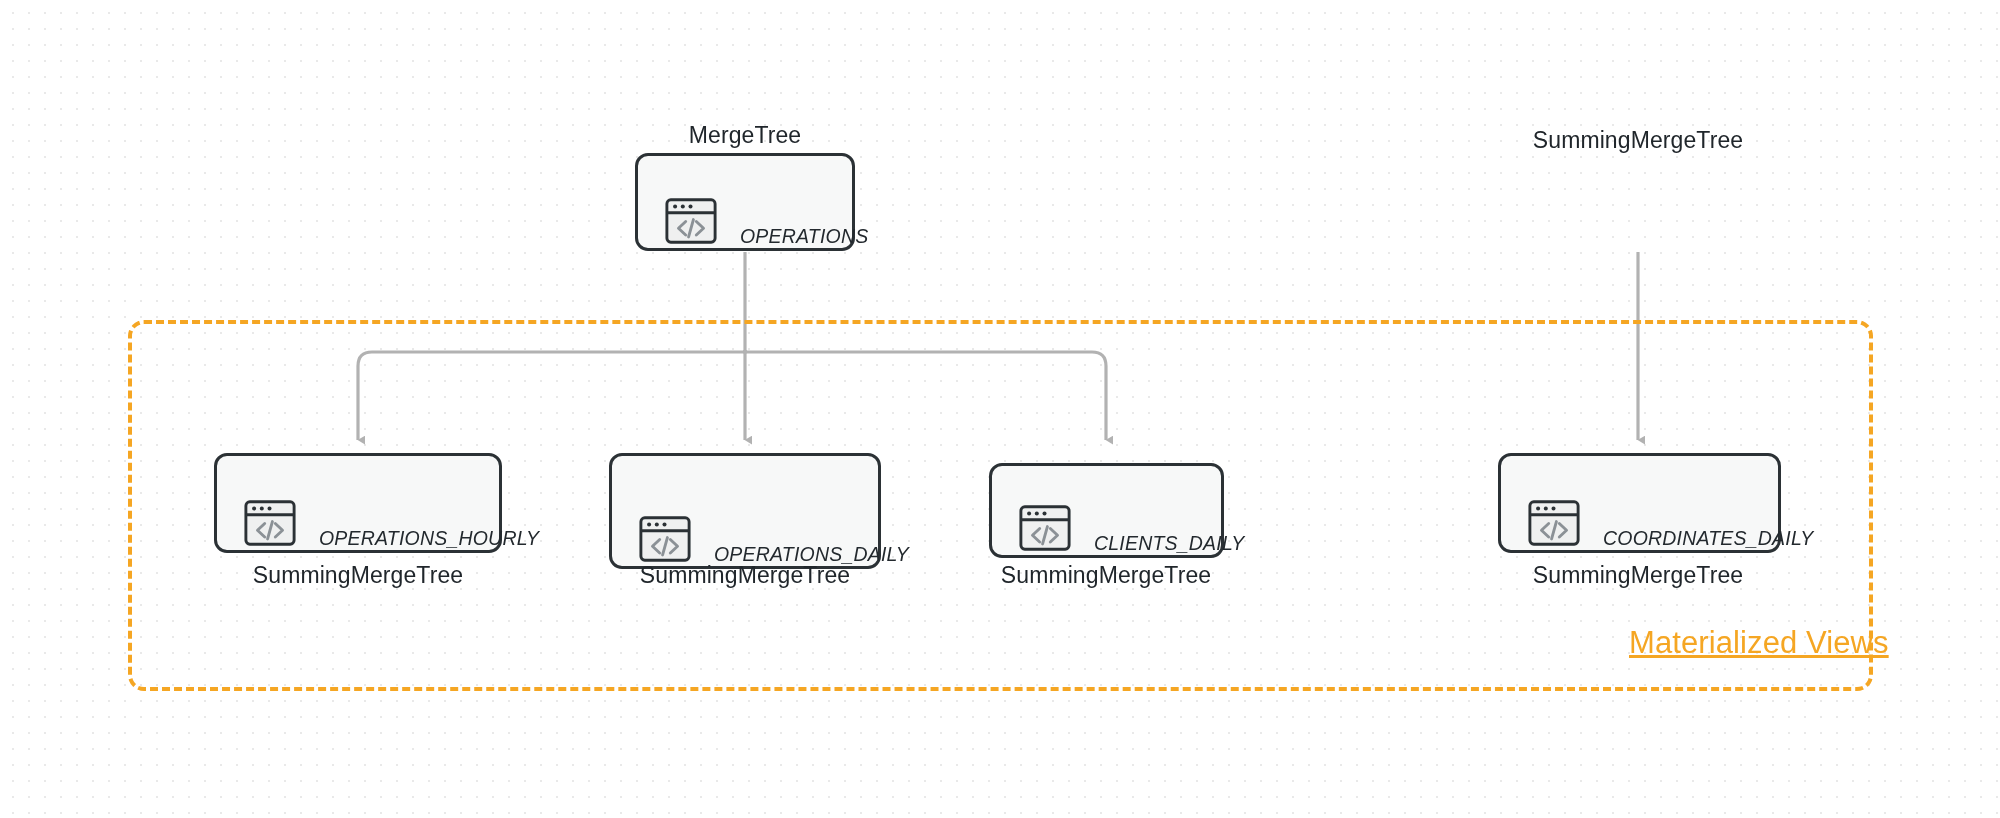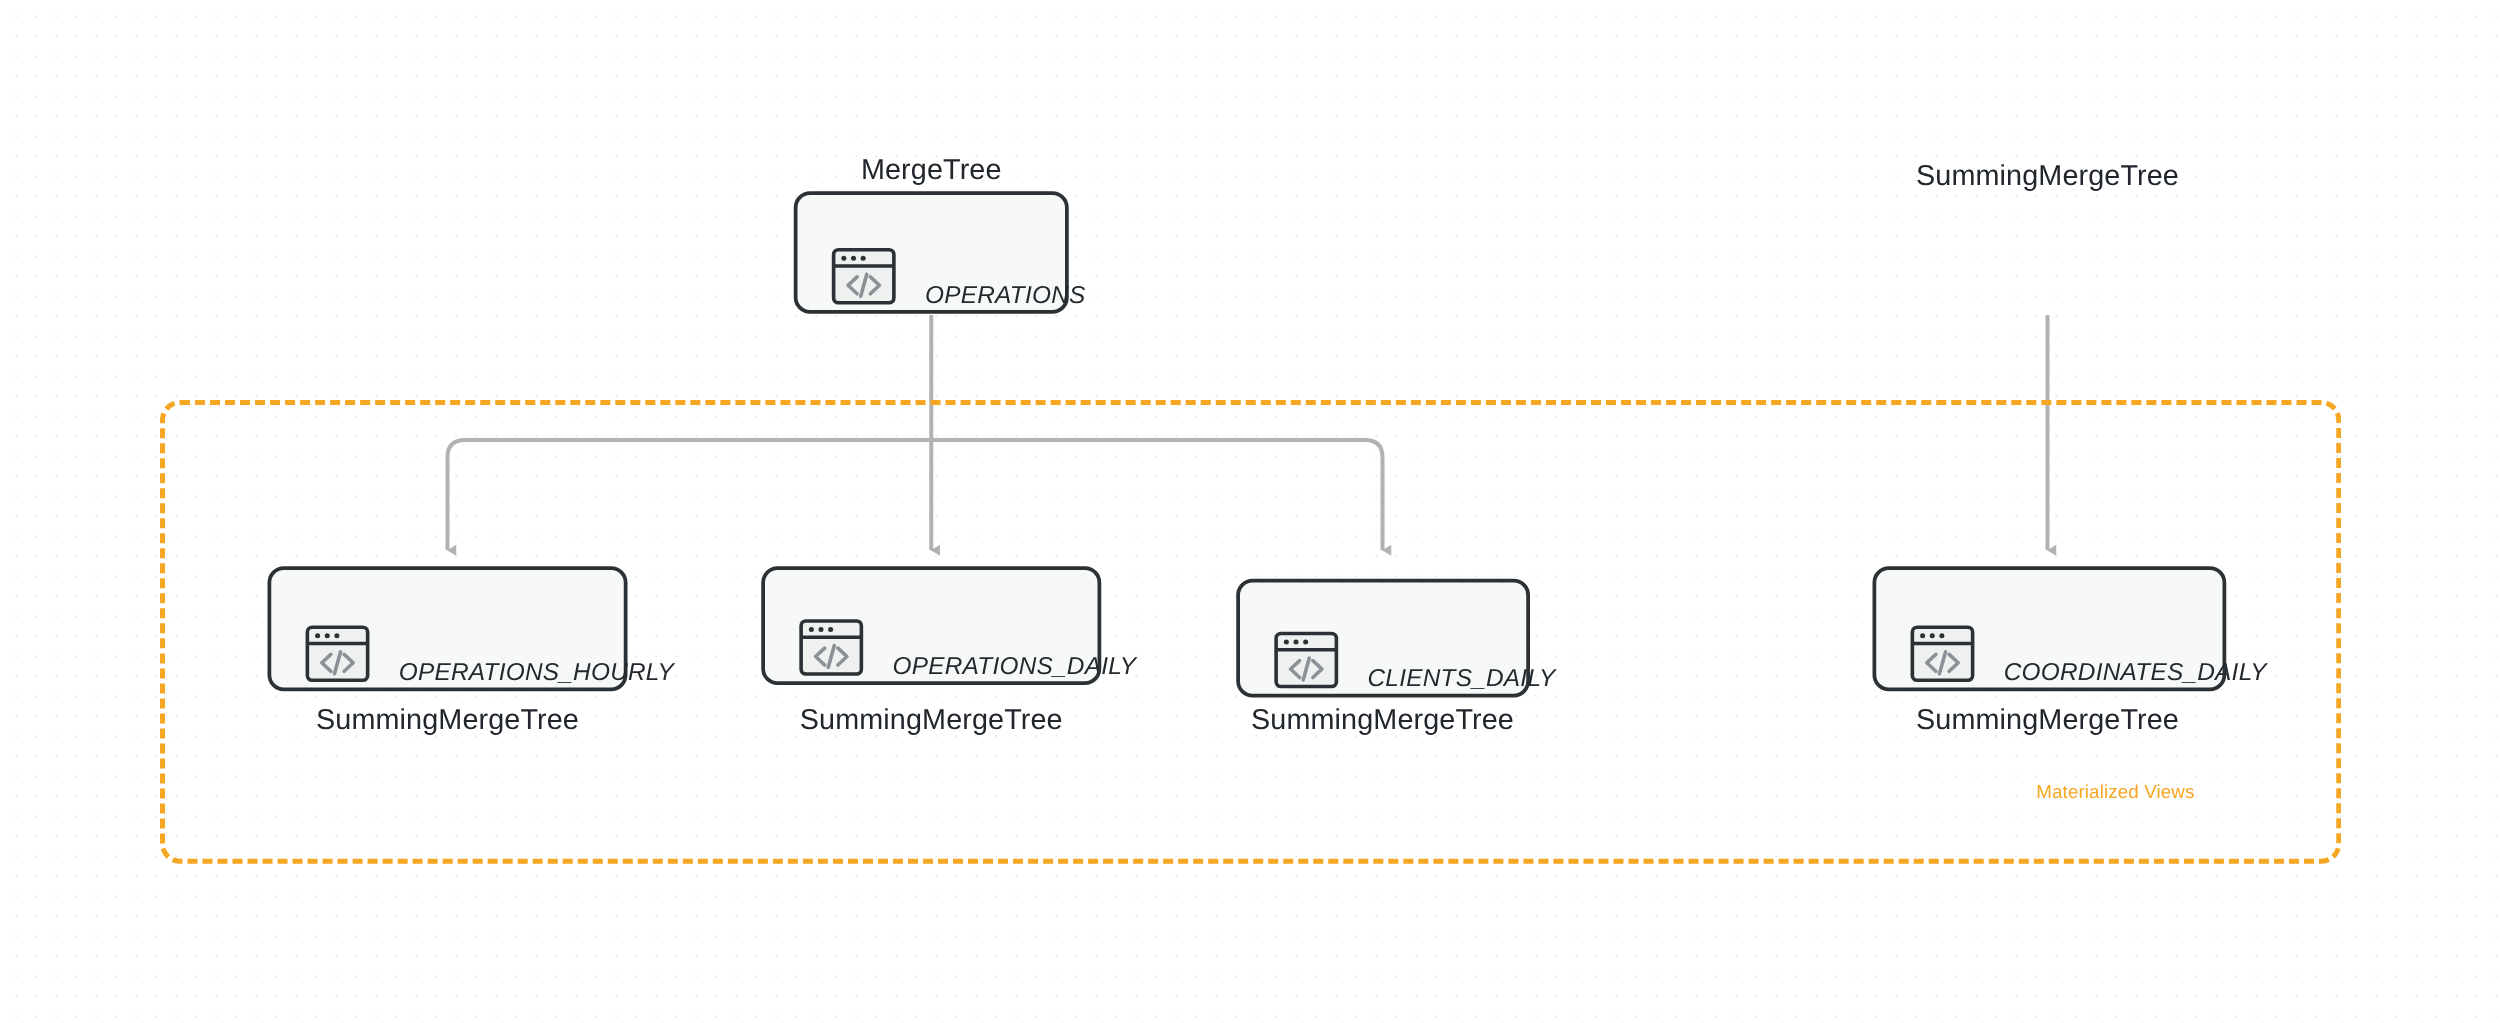--- a/index.html
+++ b/index.html
@@ -32,24 +32,25 @@
   
   .mv-group {
     position: absolute;
     border: 4px dashed #f5a623;
     border-radius: 16px;
     box-sizing: border-box;
   }
   .mv-label {
     position: absolute;
     color: #f5a623;
-    font-size: 15px;
+    font-size: 31px;
     font-weight: 400;
     white-space: nowrap;
     letter-spacing: 0.1px;
+    text-decoration: underline;
   }
 
   
   .node {
     position: absolute;
     box-sizing: border-box;
     background: #f7f8f8;
     border: 3.5px solid #2b3135;
     border-radius: 13px;
     display: flex;
@@ -133,21 +134,21 @@
       <circle cx="19.5" cy="13" r="2.1" fill="#2b3135"></circle>
       <circle cx="27.5" cy="13" r="2.1" fill="#2b3135"></circle>
       <path d="M 22.5 28.5 L 15 35.5 L 22.5 42.5" fill="none" stroke="#8b9196" stroke-width="3" stroke-linecap="round" stroke-linejoin="round"></path>
       <path d="M 33.5 28.5 L 41 35.5 L 33.5 42.5" fill="none" stroke="#8b9196" stroke-width="3" stroke-linecap="round" stroke-linejoin="round"></path>
       <line x1="30.5" y1="26.5" x2="25.5" y2="44.5" stroke="#8b9196" stroke-width="3" stroke-linecap="round"></line>
     </svg>
     <span class="node-label">OPERATIONS_HOURLY</span>
   </div>
   <div class="engine-caption" style="left:358px; top:562px;">SummingMergeTree</div>
 
-  <div class="node" style="left:609px; top:453px; width:272px; height:95px;">
+  <div class="node" style="left:609px; top:453px; width:272px; height:116px;">
     <svg class="node-icon" viewBox="0 0 56 56" xmlns="http://www.w3.org/2000/svg">
       <rect x="3" y="6" width="50" height="44" rx="4" ry="4" fill="#eff0f0" stroke="#2b3135" stroke-width="3"></rect>
       <line x1="3" y1="19.5" x2="53" y2="19.5" stroke="#2b3135" stroke-width="3"></line>
       <circle cx="11.5" cy="13" r="2.1" fill="#2b3135"></circle>
       <circle cx="19.5" cy="13" r="2.1" fill="#2b3135"></circle>
       <circle cx="27.5" cy="13" r="2.1" fill="#2b3135"></circle>
       <path d="M 22.5 28.5 L 15 35.5 L 22.5 42.5" fill="none" stroke="#8b9196" stroke-width="3" stroke-linecap="round" stroke-linejoin="round"></path>
       <path d="M 33.5 28.5 L 41 35.5 L 33.5 42.5" fill="none" stroke="#8b9196" stroke-width="3" stroke-linecap="round" stroke-linejoin="round"></path>
       <line x1="30.5" y1="26.5" x2="25.5" y2="44.5" stroke="#8b9196" stroke-width="3" stroke-linecap="round"></line>
     </svg>

